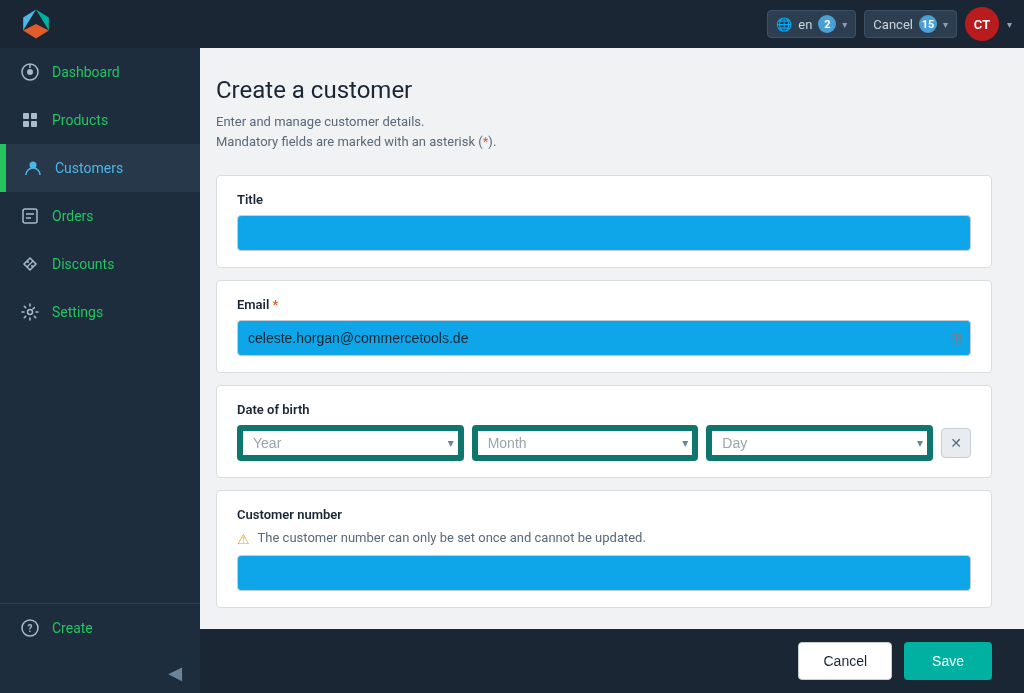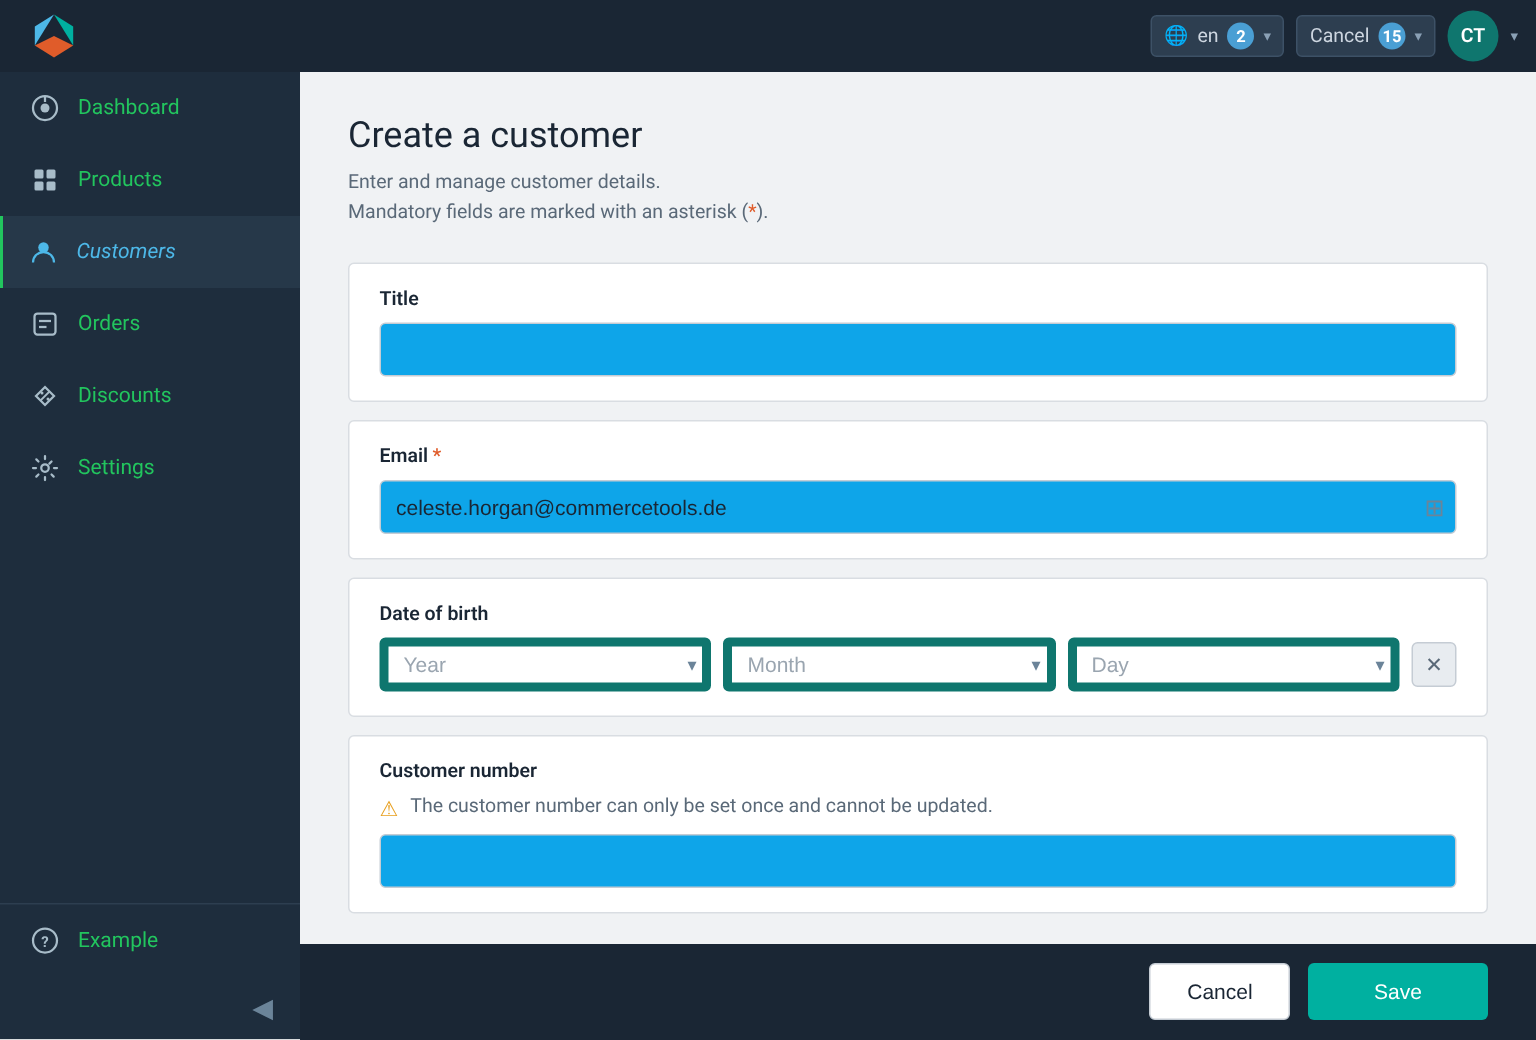--- a/index.html
+++ b/index.html
@@ -43,21 +43,21 @@
       display: flex;
       align-items: center;
       justify-content: center;
       font-size: 11px;
       font-weight: bold;
     }
     .topbar-pill .arrow { font-size: 10px; color: #8aa0b5; }
     .topbar-avatar {
       width: 34px;
       height: 34px;
-      background: #0f766e;
+      background: #b91c1c;
       border-radius: 50%;
       display: flex;
       align-items: center;
       justify-content: center;
       color: white;
       font-size: 13px;
       font-weight: 600;
       cursor: pointer;
     }
     .topbar-avatar-arrow { color: #8aa0b5; font-size: 10px; cursor: pointer; }
@@ -83,23 +83,22 @@
       gap: 12px;
       padding: 14px 20px;
       color: #22c55e;
       font-size: 14px;
       cursor: pointer;
       transition: background 0.15s;
     }
     .sidebar-item.active {
       background: #263849;
       color: #4db8e8;
-      border-left: 2px solid #22c55e;
+      border-left: 6px solid #22c55e;
       padding-left: 17px;
-      font-style: italic;
     }
     .sidebar-item .icon {
       width: 20px;
       height: 20px;
       display: flex;
       align-items: center;
       justify-content: center;
       flex-shrink: 0;
     }
     .sidebar-bottom {
@@ -113,21 +112,21 @@
       padding: 10px 18px;
       cursor: pointer;
     }
     .sidebar-collapse span { color: #6b8499; font-size: 18px; }
 
     
     .content {
       flex: 1;
       overflow-y: auto;
       background: #f0f2f4;
-      padding: 28px 32px 80px 32px;
+      padding: 28px 32px 80px 16px;
       position: relative;
     }
     .page-title {
       font-size: 24px;
       font-weight: 400;
       color: #1a2634;
       margin-bottom: 8px;
     }
     .page-subtitle {
       font-size: 13px;
@@ -290,21 +289,21 @@
       background: white;
       border: 1px solid #c5ccd4;
       border-radius: 4px;
       font-size: 14px;
       color: #1a2634;
       cursor: pointer;
       font-weight: 500;
     }
     .btn-save {
       height: 38px;
-      padding: 0 44px;
+      padding: 0 28px;
       background: #00b0a0;
       border: none;
       border-radius: 4px;
       font-size: 14px;
       color: white;
       cursor: pointer;
       font-weight: 500;
     }
 
     
@@ -419,21 +418,21 @@
     </div>
 
     <div class="sidebar-bottom">
       <div class="sidebar-item">
         <span class="icon">
           <svg viewBox="0 0 20 20" fill="none">
             <circle cx="10" cy="10" r="8" stroke="#a8bcc9" stroke-width="1.5"></circle>
             <text x="10" y="14" text-anchor="middle" fill="#a8bcc9" font-size="10" font-weight="bold">?</text>
           </svg>
         </span>
-        <span>Example</span>
+        <span>Create</span>
       </div>
       <div class="sidebar-collapse">
         <span style="color:#6b8499; font-size:18px;">◀</span>
       </div>
     </div>
   </nav>
 
   <main class="content">
 
     <h1 class="page-title">Create a customer</h1>

